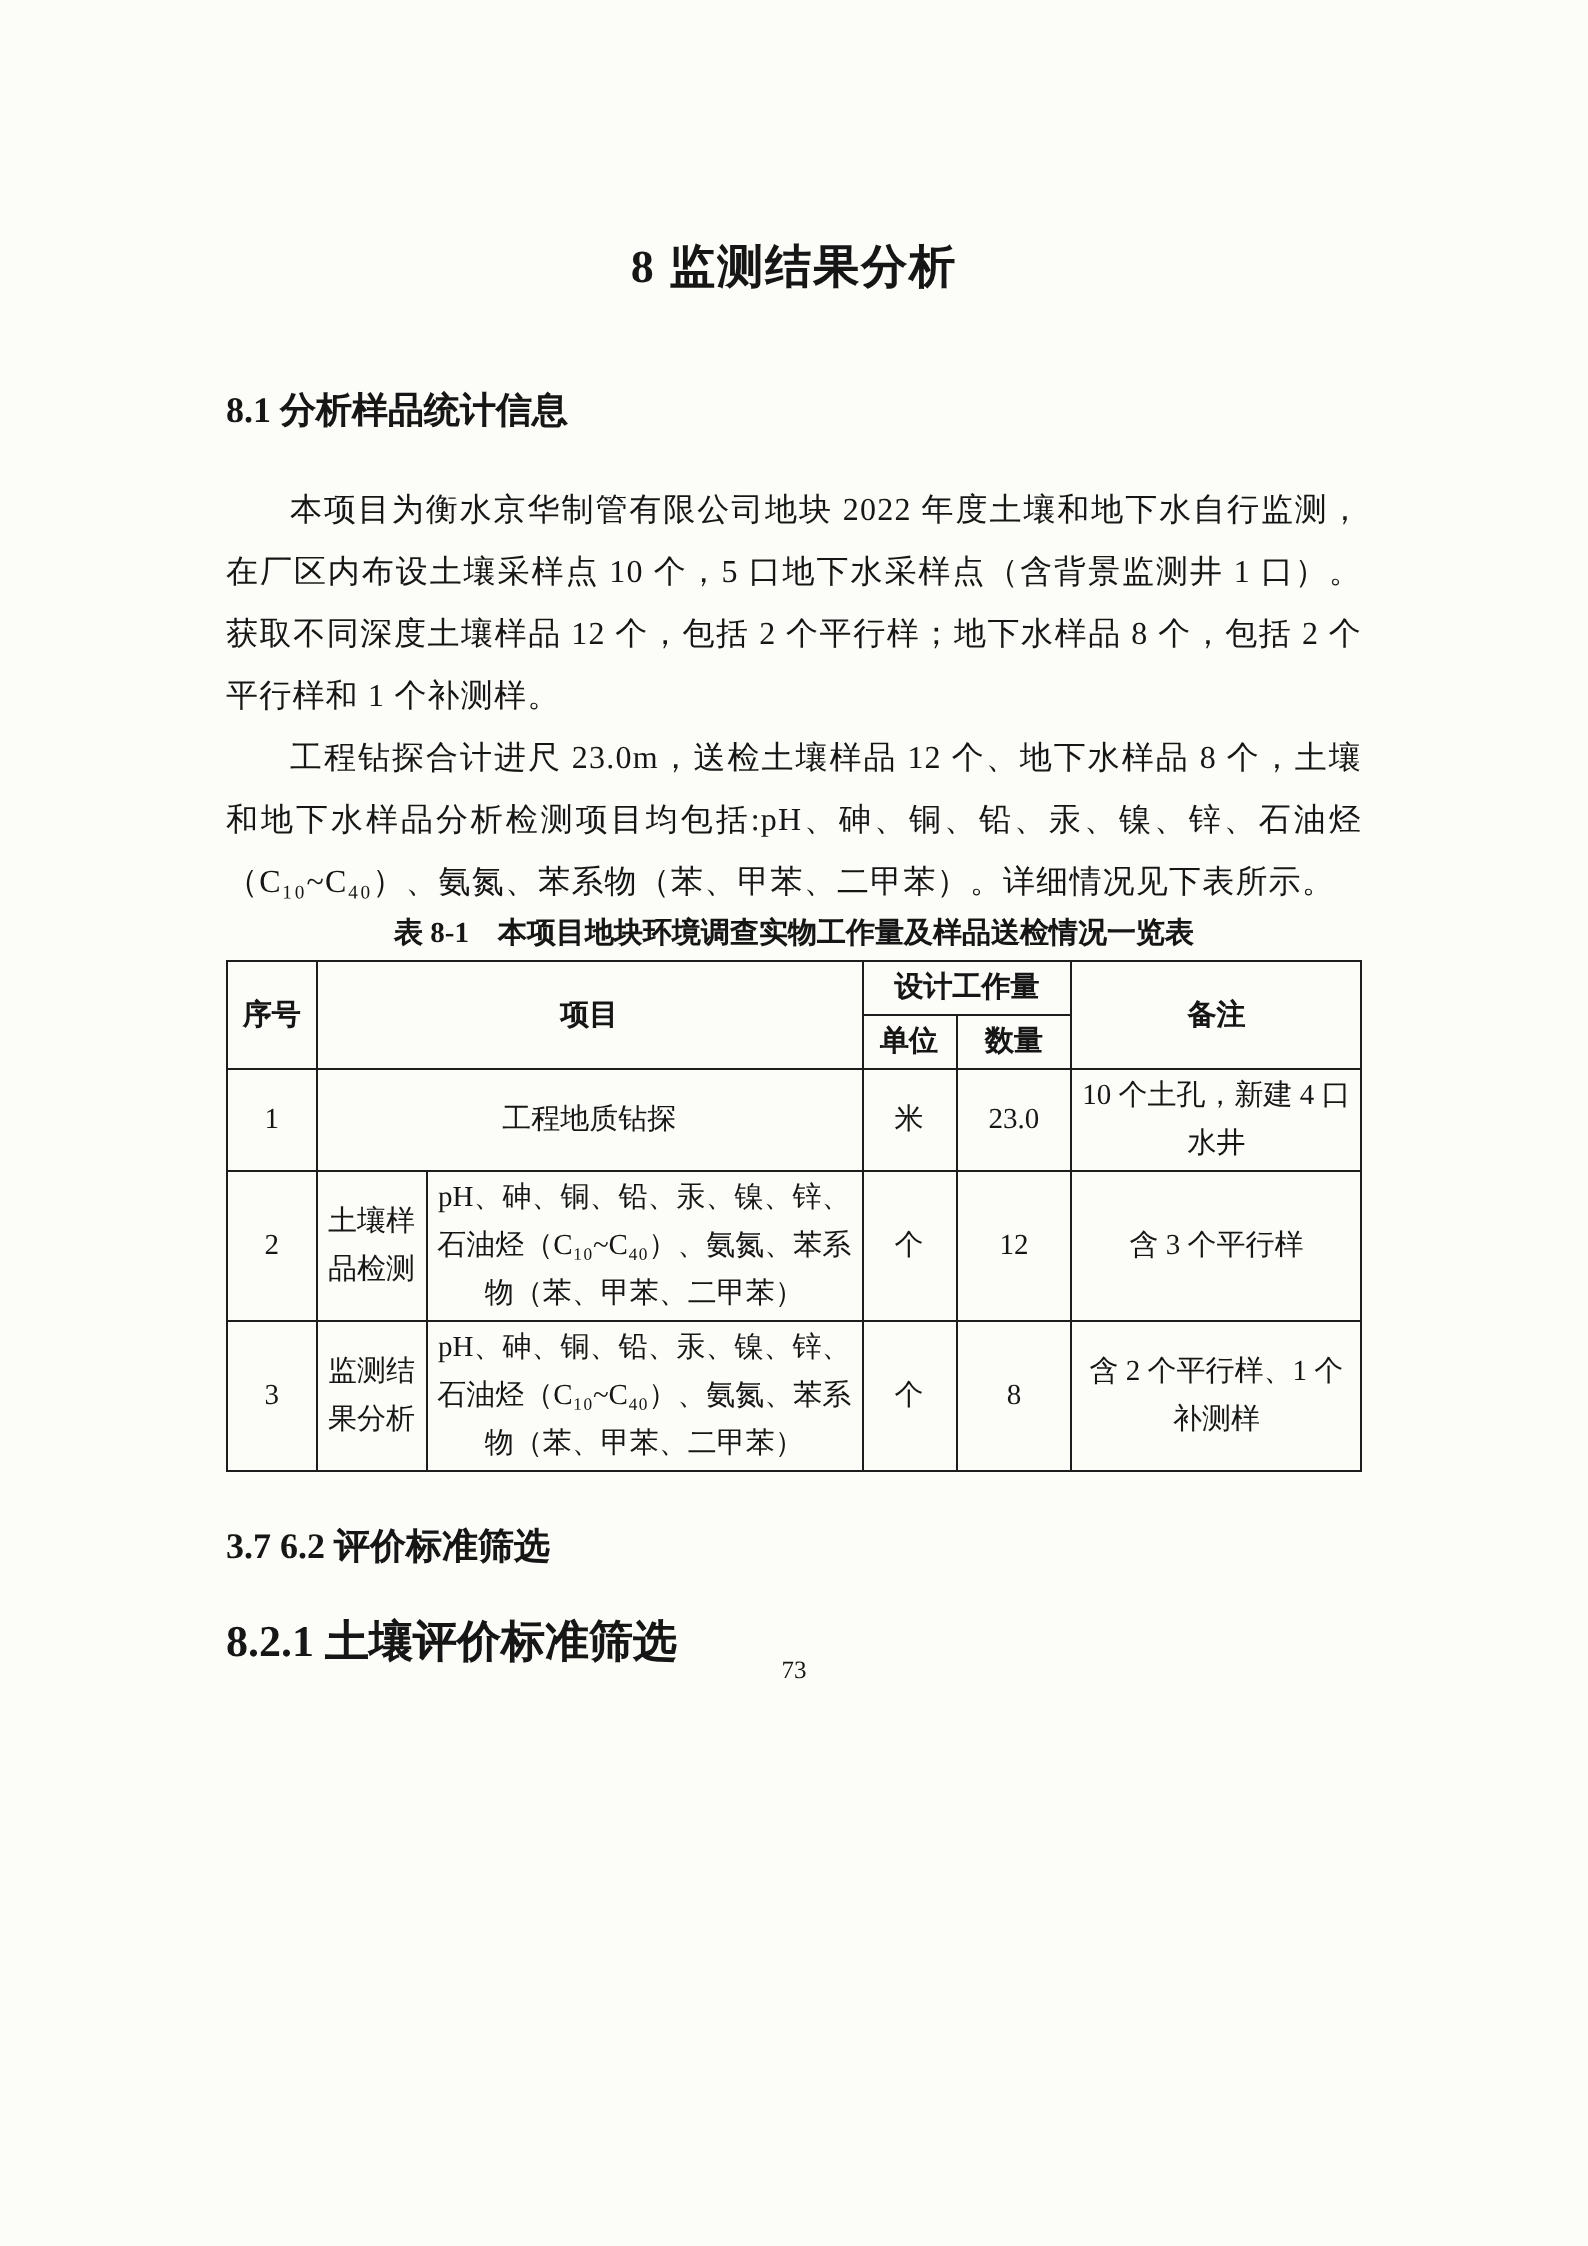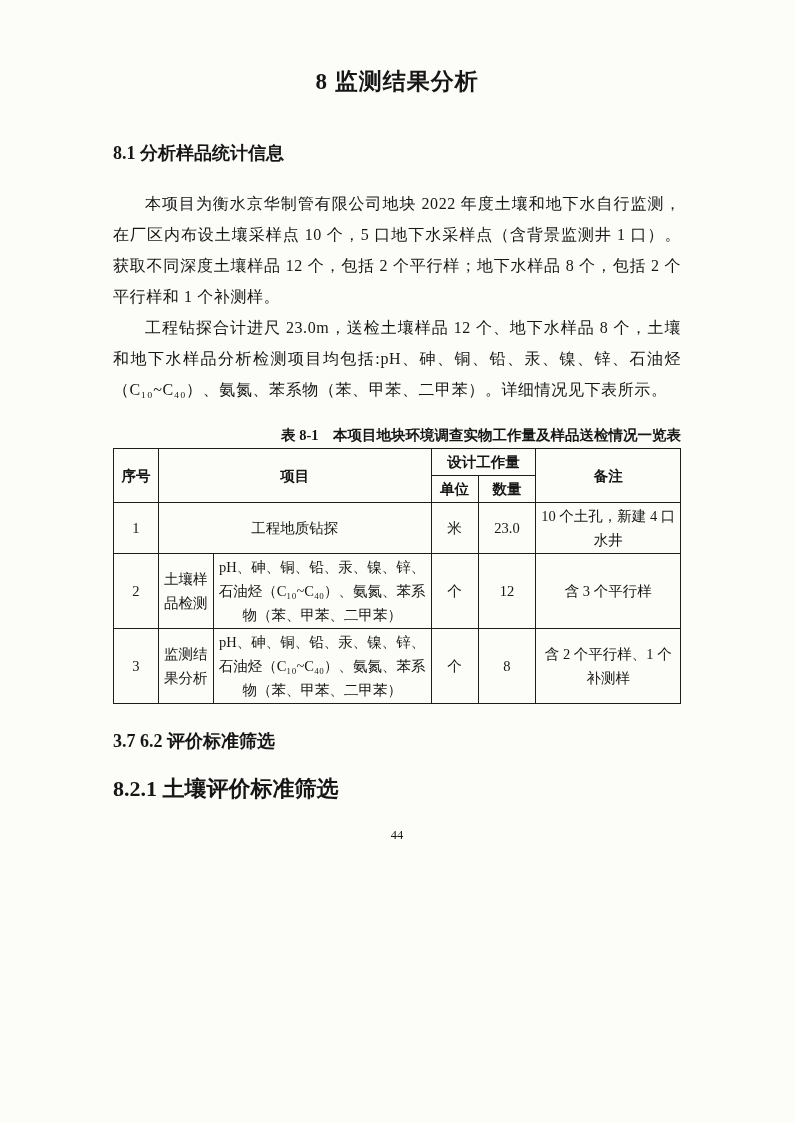--- a/index.html
+++ b/index.html
@@ -6,21 +6,21 @@
   body {
     width: 794px; height: 1123px;
     background: #fcfcf8;
     color: #161616;
     font-family: "Liberation Serif", "DejaVu Serif", serif;
   }
   .page {
     position: relative;
     width: 794px; height: 897px;
     box-sizing: border-box;
-    padding: 61px 113px 0 113px;
+    padding: 113px 113px 0 113px;
     overflow: hidden;
   }
   .doc-title {
     margin-top: 6px;
     text-align: center;
     font-size: 23px;
     line-height: 30px;
     font-weight: bold;
     letter-spacing: 1px;
   }
@@ -41,22 +41,22 @@
     margin: 0;
     font-size: 16px;
     line-height: 31px;
     text-align: justify;
     letter-spacing: 0.6px;
   }
   p.para.indent { text-indent: 2em; }
   p.first-para { margin-top: 23px; }
   p.last-para { margin-top: 16px; }
   .tbl-caption {
-    margin-top: 20px;
-    text-align: right;
+    margin-top: 0;
+    text-align: center;
     font-size: 14.5px;
     line-height: 20px;
     font-weight: bold;
   }
   table.tbl {
     margin-top: 3px;
     width: 100%;
     border-collapse: collapse;
     table-layout: fixed;
   }
@@ -146,15 +146,15 @@
         <td>含 2 个平行样、1 个补测样</td>
       </tr>
     </tbody>
   </table>
 
   <div class="h-l2 tight">3.7 6.2 评价标准筛选</div>
 
   <div class="h-l3">8.2.1 土壤评价标准筛选</div>
 
 
-  <div class="page-number">44</div>
+  <div class="page-number">73</div>
 
 </div>
 
 </body></html>

